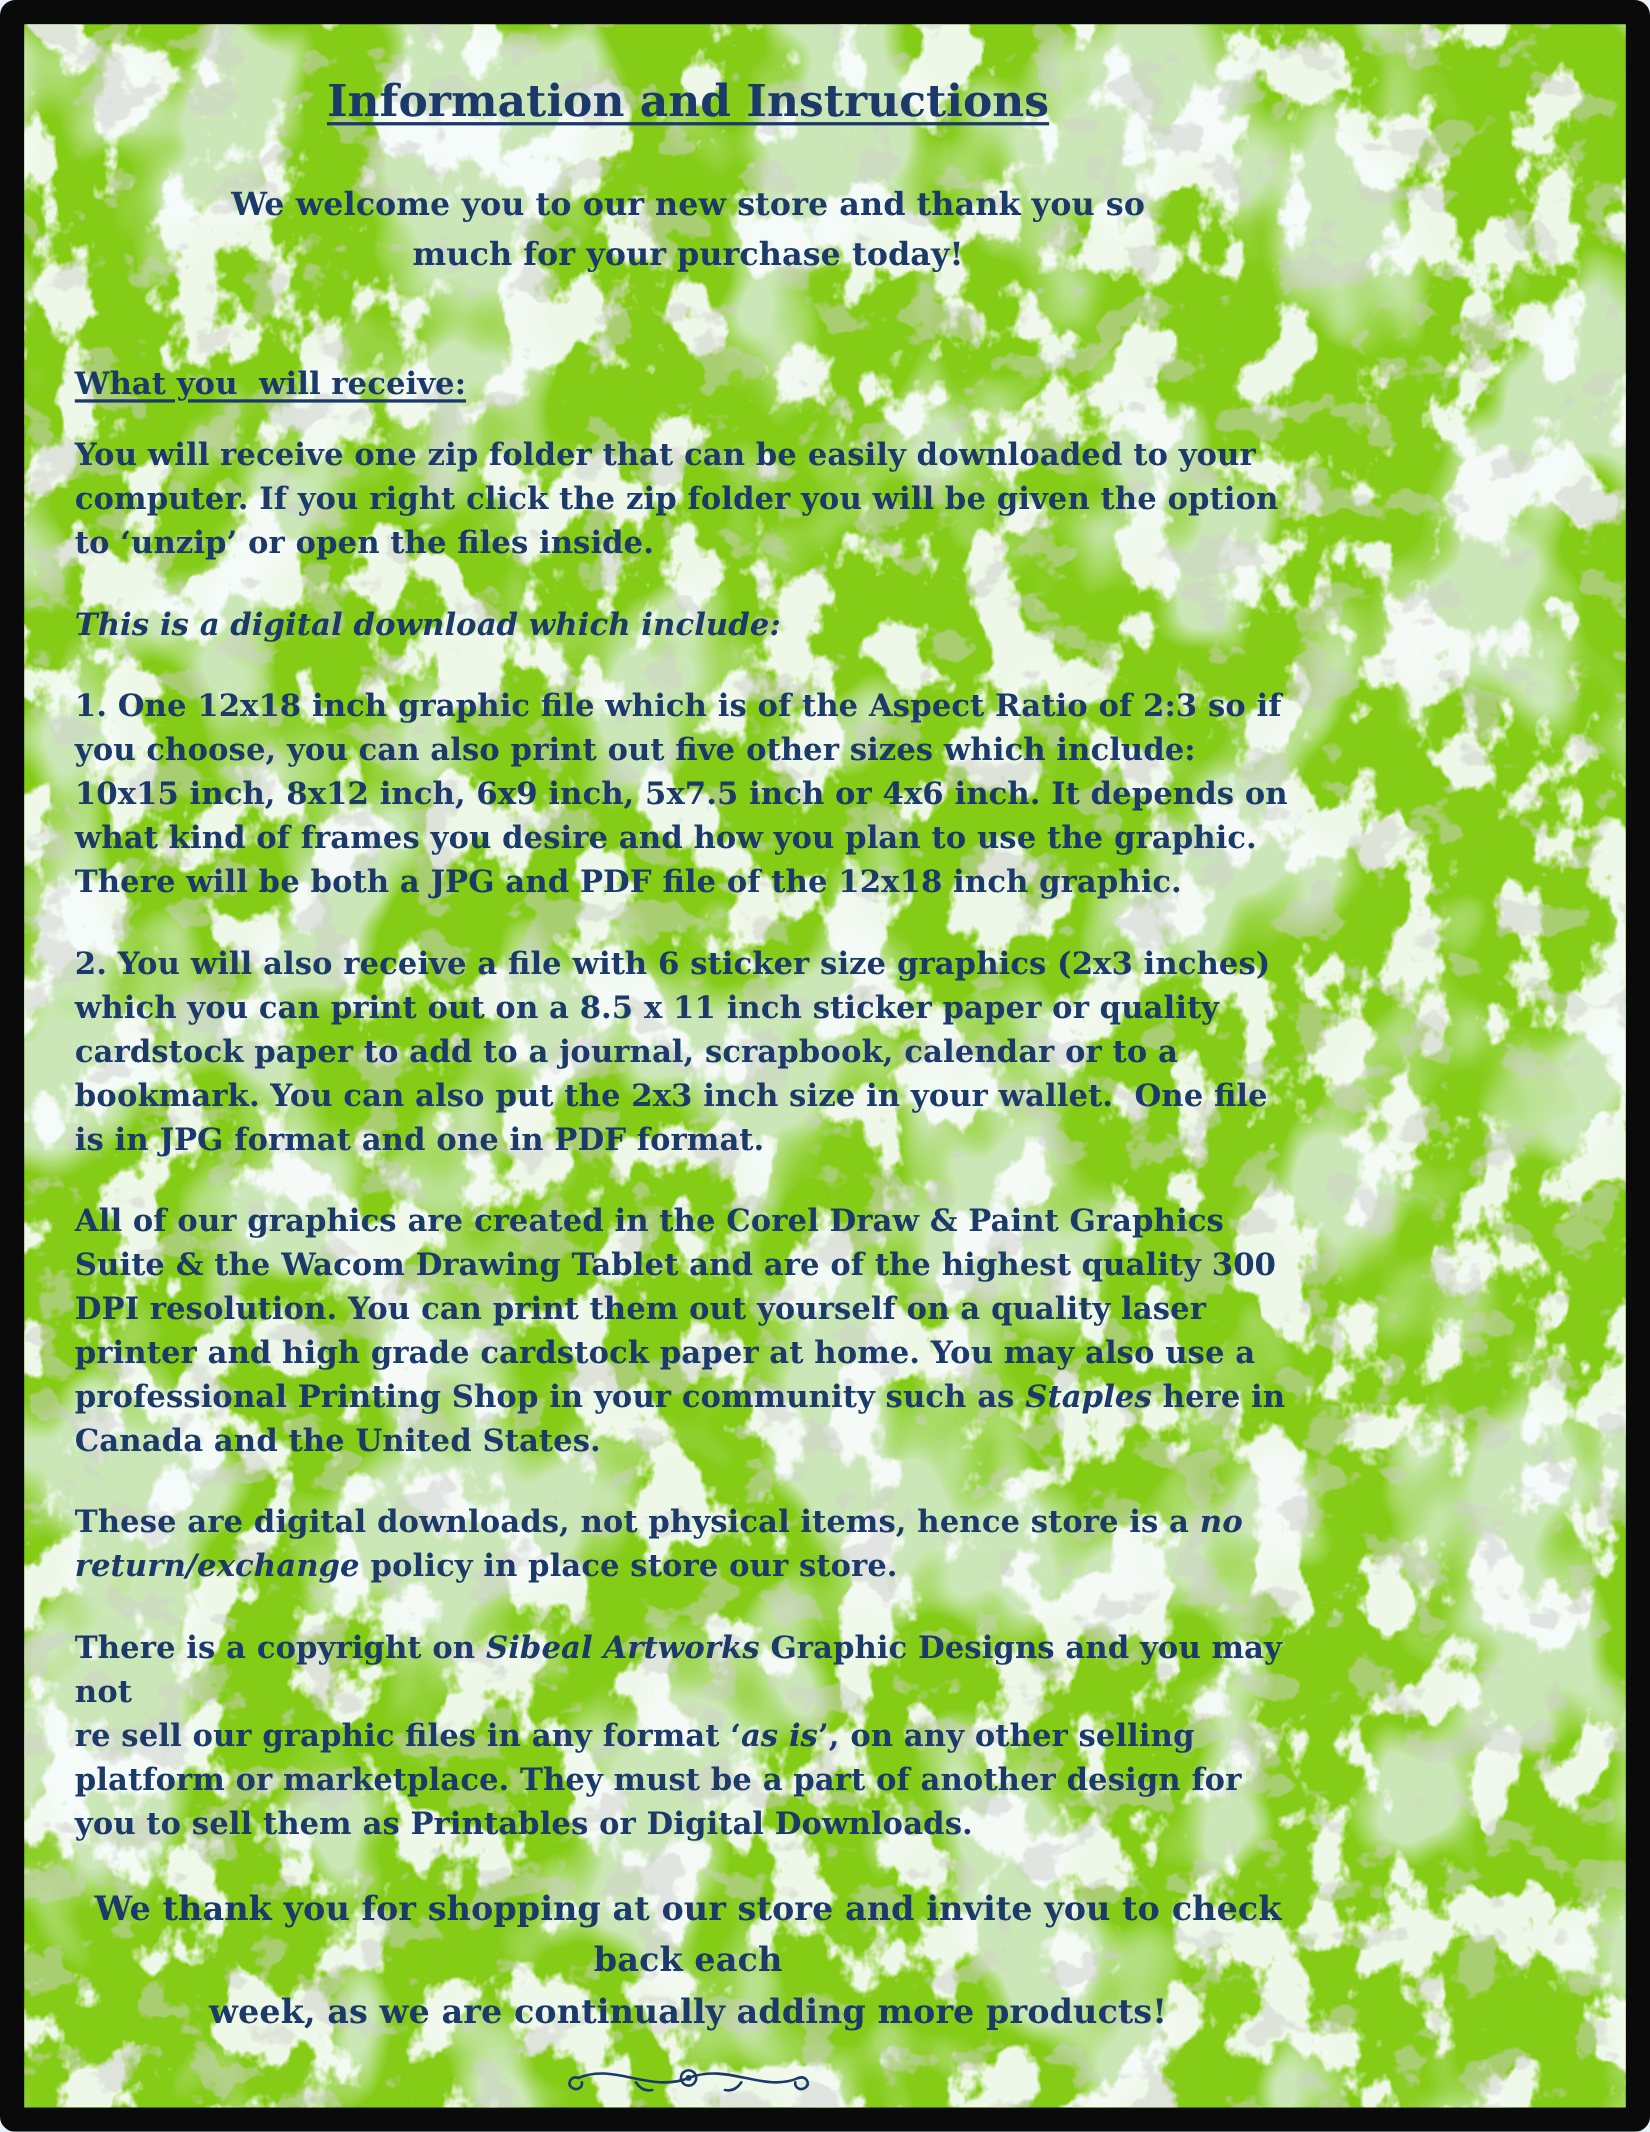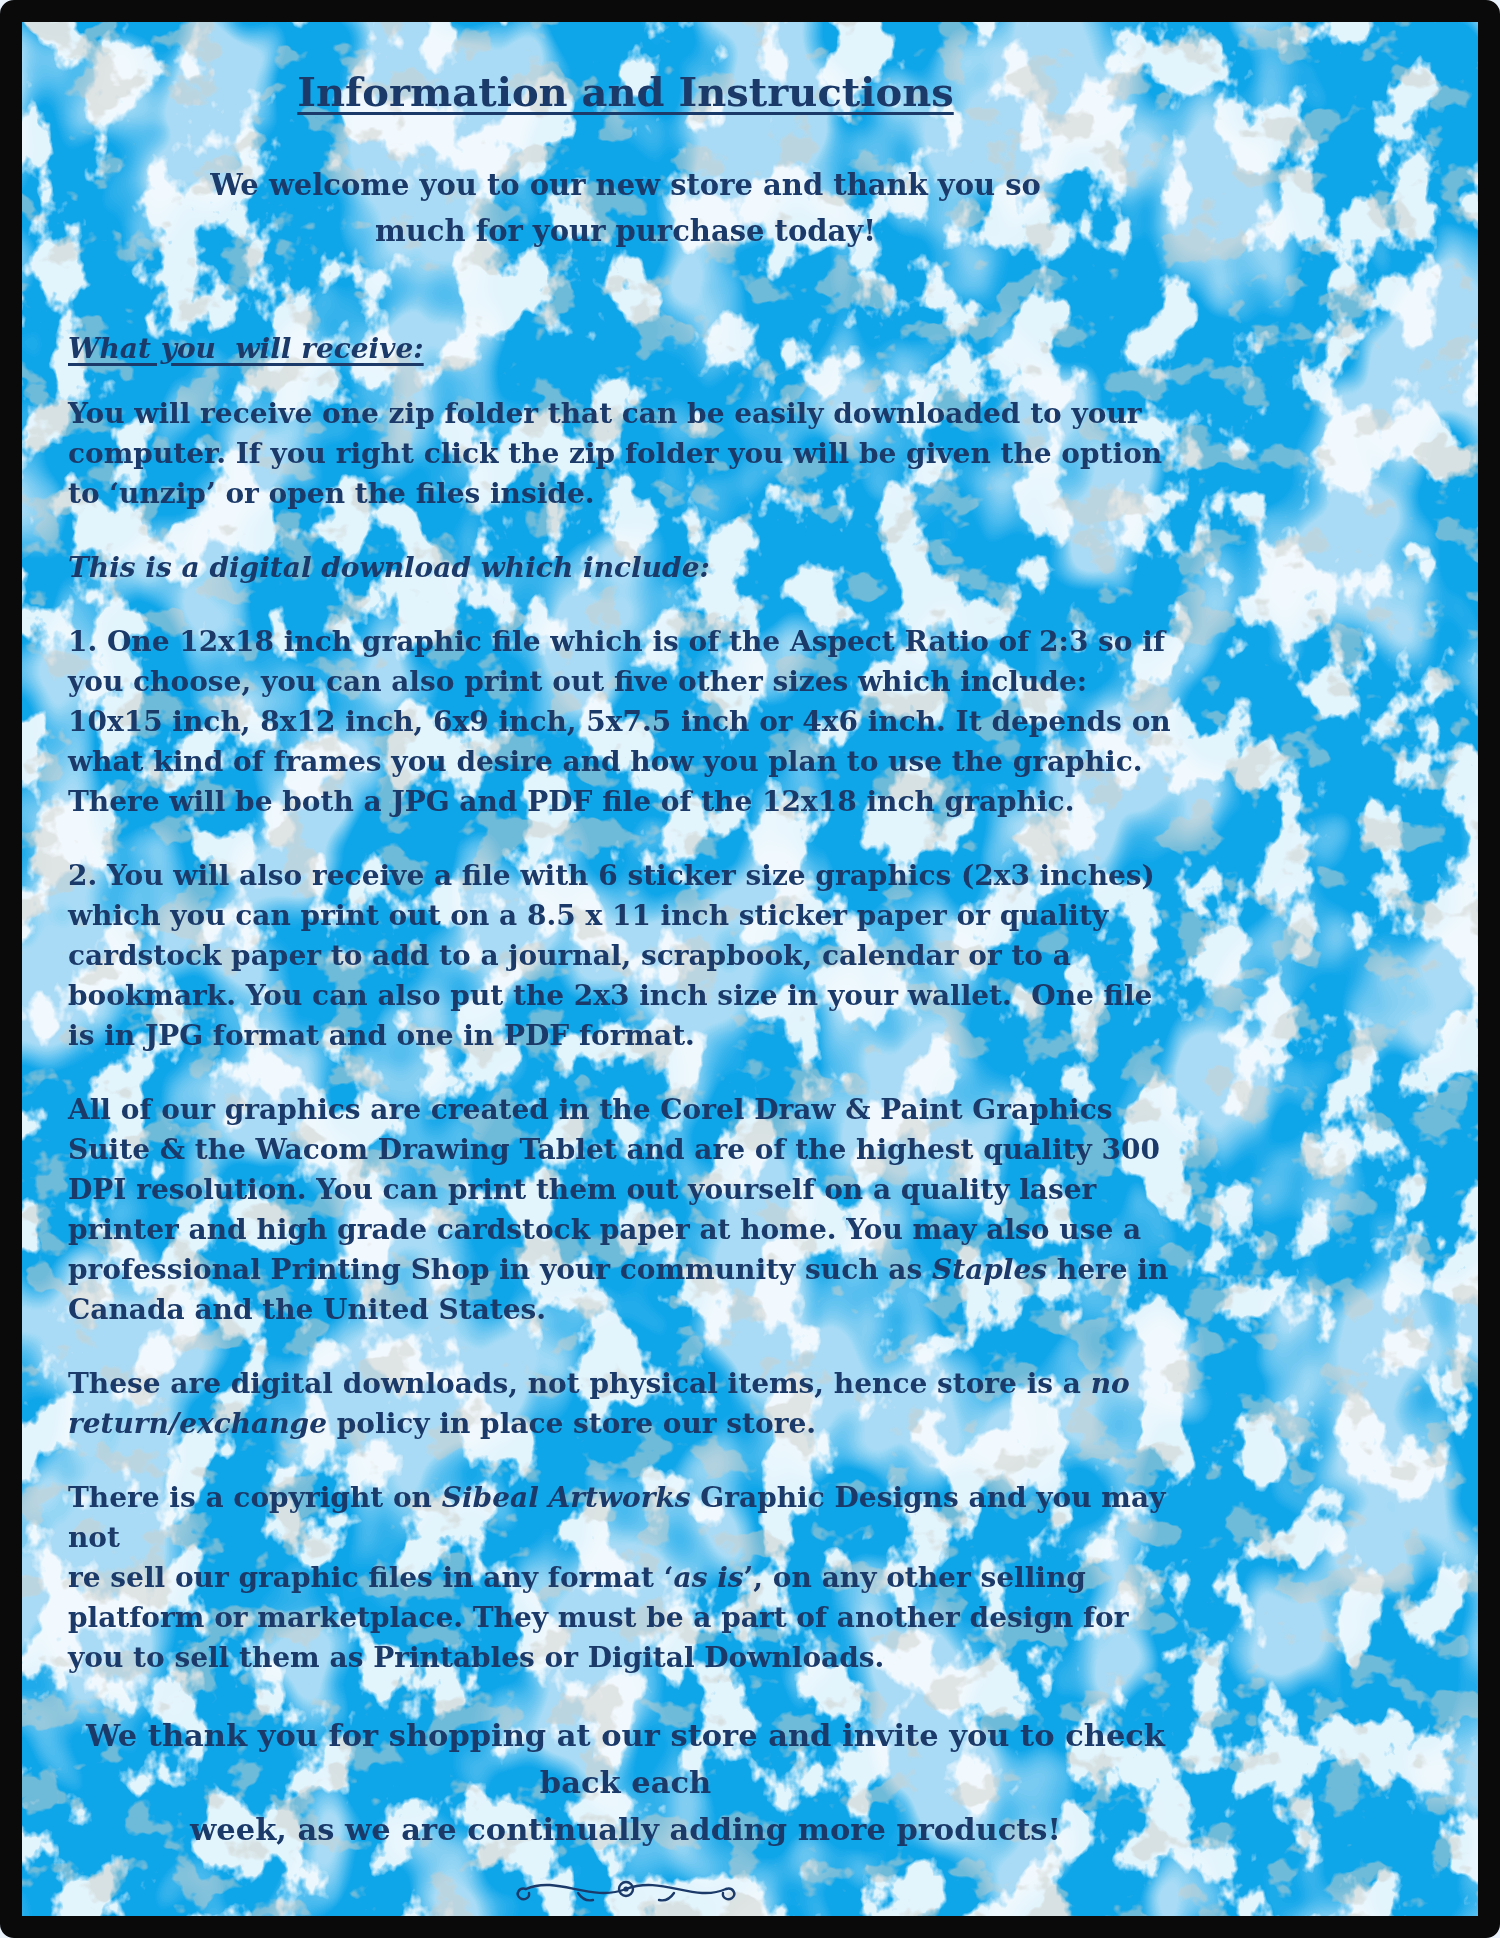--- a/index.html
+++ b/index.html
@@ -1,20 +1,20 @@
 <!DOCTYPE html>
 <html><head>
 <meta charset="utf-8">
 <style>
   html,body{margin:0;padding:0;background:#e9f1fa;}
   .page{
     position:relative;
     width:1500px;height:1938px;
     box-sizing:border-box;
-    background:#0ea5e9;
+    background:#84cc16;
     border:22px solid #0a0a0b;
     border-radius:14px;
     overflow:hidden;
     font-family:"DejaVu Serif","Liberation Serif",serif;
     font-weight:bold;
     color:#1b3a69;
   }
   .texture{position:absolute;left:0;top:0;width:100%;height:100%;display:block;}
   .content{position:relative;z-index:1;width:1115px;margin-left:46px;padding-top:46px;}
   .content p, .content h1, .content h2{white-space:pre-wrap;}
@@ -22,21 +22,21 @@
   .it{font-style:italic;}
   h1.title{
     font-size:40px;line-height:1.2;text-align:center;margin:0 0 46px 0;
     text-decoration:underline;text-decoration-thickness:3px;text-underline-offset:6px;
   }
   p.welcome{font-size:29px;line-height:46px;text-align:center;margin:0 0 76px 0;}
   h2.sec-heading{
     font-size:28px;line-height:38px;margin:0 0 26px 0;
     text-decoration:underline;text-decoration-thickness:3px;text-underline-offset:5px;
   }
-  h2.italic-heading{font-style:italic;}
+  h2.italic-heading{}
   p.closing{font-size:30.5px;line-height:47px;text-align:center;margin:6px 0 16px 0;}
   .flourish-wrap{display:flex;justify-content:center;margin-top:10px;}
 </style>
 </head>
 <body>
 
 <div class="page">
 
   <svg class="texture" xmlns="http://www.w3.org/2000/svg" width="1456" height="1894" preserveAspectRatio="none" aria-hidden="true">
     <defs>

